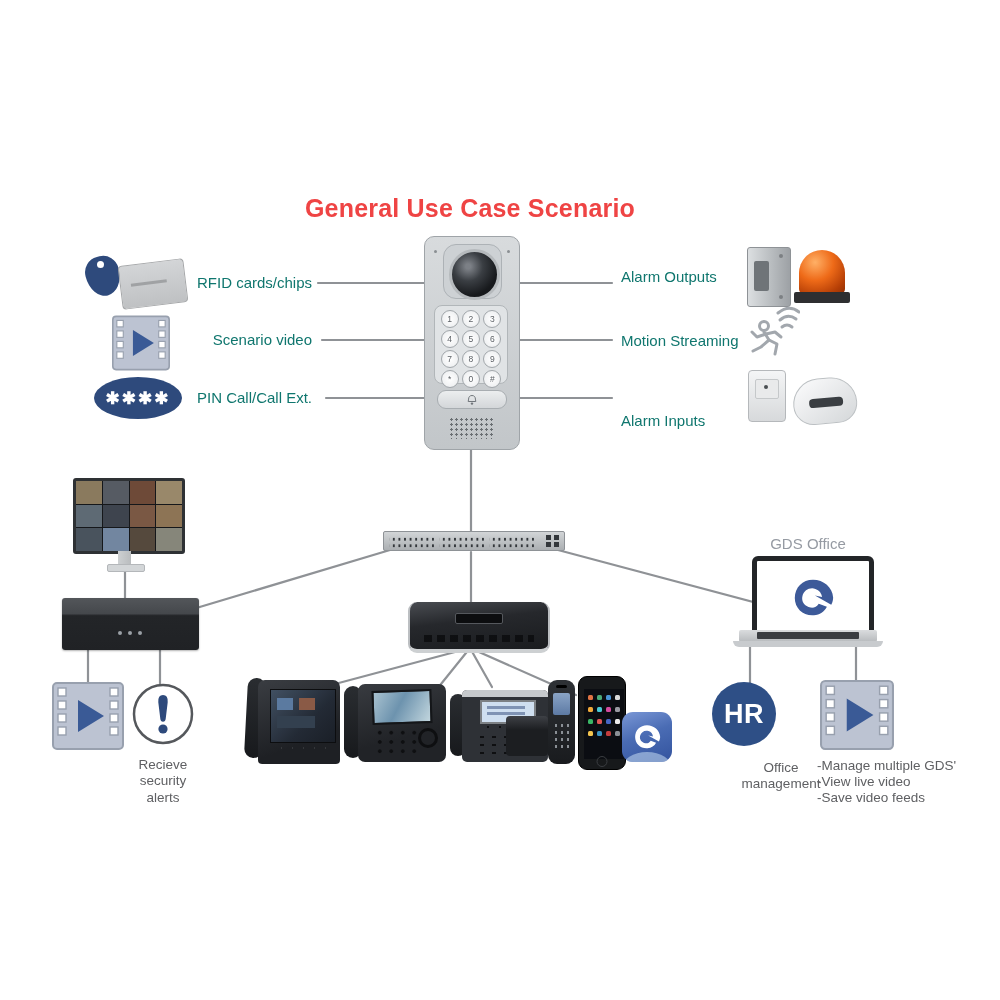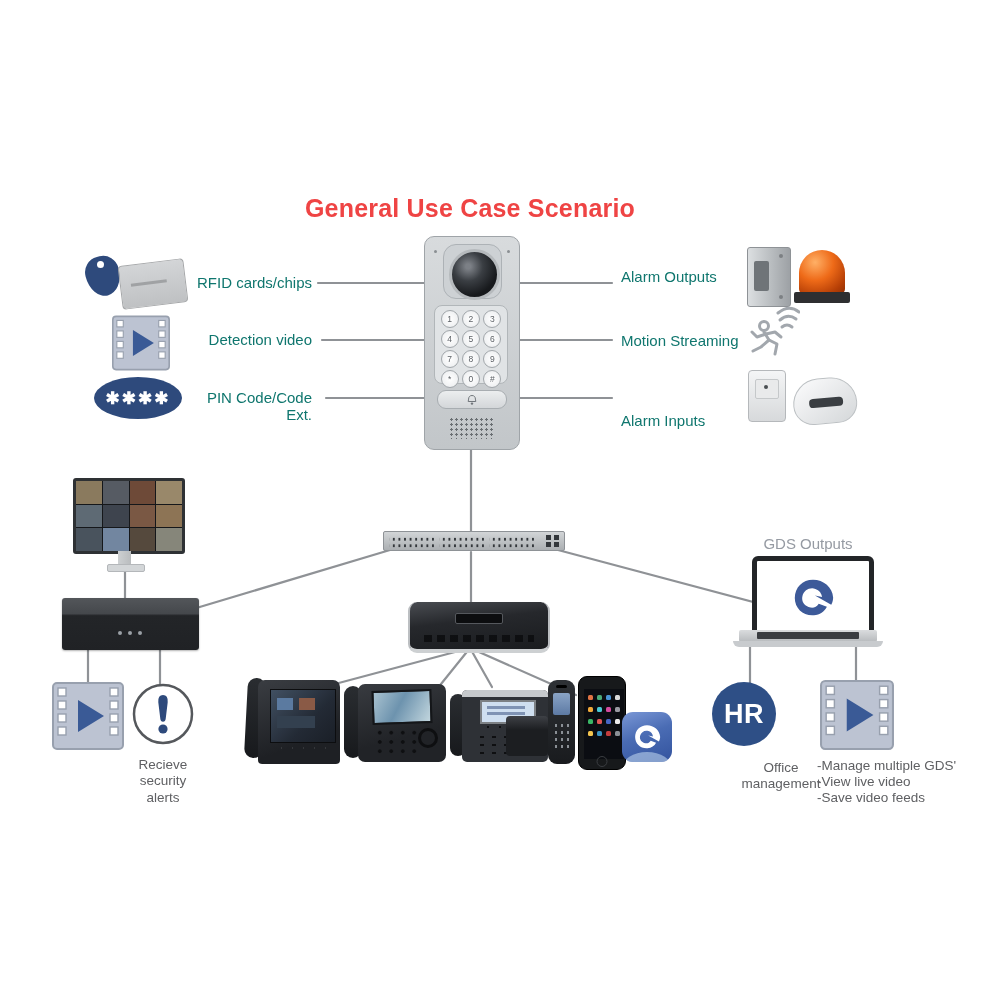--- a/index.html
+++ b/index.html
@@ -222,26 +222,26 @@
           <rect x="6" y="21" width="8" height="8"></rect>
         <rect x="6" y="34" width="8" height="8"></rect>
           <rect x="6" y="47" width="8" height="8"></rect>
         <rect x="58" y="8" width="8" height="8"></rect>
           <rect x="58" y="21" width="8" height="8"></rect>
         <rect x="58" y="34" width="8" height="8"></rect>
           <rect x="58" y="47" width="8" height="8"></rect>
       </g>
       <polygon points="26,20 52,36 26,52" fill="#3a5a96"></polygon>
     </svg>
-    <div class="abs feat-label right-align" style="left:190px;top:331px;width:122px;">Detection video</div>
+    <div class="abs feat-label right-align" style="left:190px;top:331px;width:122px;">Scenario video</div>
 
     <div class="abs pin-ellipse">
       <span>✱✱✱✱</span>
     </div>
-    <div class="abs feat-label right-align" style="left:180px;top:389px;width:132px;">PIN Code/Code Ext.</div>
+    <div class="abs feat-label right-align" style="left:180px;top:389px;width:132px;">PIN Call/Call Ext.</div>
 
     <div class="abs feat-label" style="left:621px;top:260px;width:120px;margin-top:8px;">Alarm Outputs</div>
     <div class="abs strike">
       <span class="latch"></span>
         <span class="scr" style="top:6px;"></span>
         <span class="scr" style="top:47px;"></span>
     </div>
     <span class="abs beacon-dome"></span>
     <span class="abs beacon-base"></span>
 
@@ -329,21 +329,21 @@
       <span class="led" style="left:56px;"></span>
       <span class="led" style="left:66px;"></span>
       <span class="led" style="left:76px;"></span>
     </div>
 
     <div class="abs router">
       <span class="router-slot"></span>
       <span class="router-ports"></span>
     </div>
 
-    <div class="abs gds-label" style="left:748px;top:535px;width:120px;">GDS Outputs</div>
+    <div class="abs gds-label" style="left:748px;top:535px;width:120px;">GDS Office</div>
     <div class="abs lap-screen">
       <svg width="46" height="46" viewBox="0 0 48 48">
         <path fill="#3d5a99" d="M24 5 C13 5 5 13 5 24 C5 35 14 43 25 42 C31 41.5 36 38 38.5 33
           L30 30 C28 33 25 34.5 21.5 34 C15.5 33 11.5 28 13 22 C14.5 16 20.5 12.5 26.5 14.5
           C30.5 15.8 33 19 33.5 23 L26 21.5 L43 31 C44.5 28.5 45 26 45 23.5 C44.5 13 35 5 24 5 Z"></path>
       </svg>
     </div>
     <div class="abs lap-base">
         <span class="lap-key"></span>
       </div>

